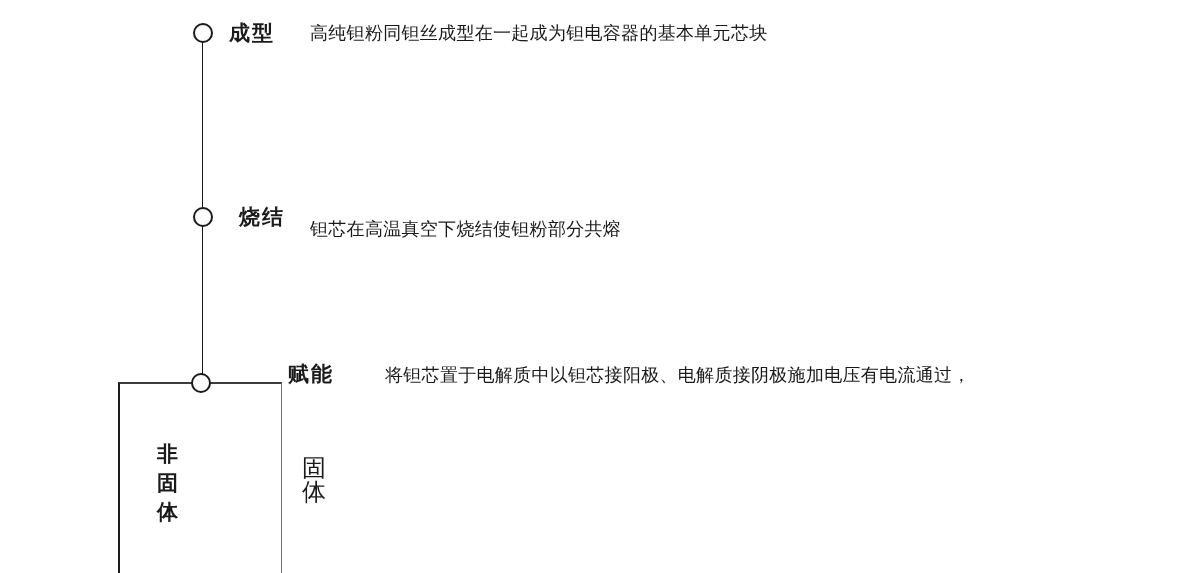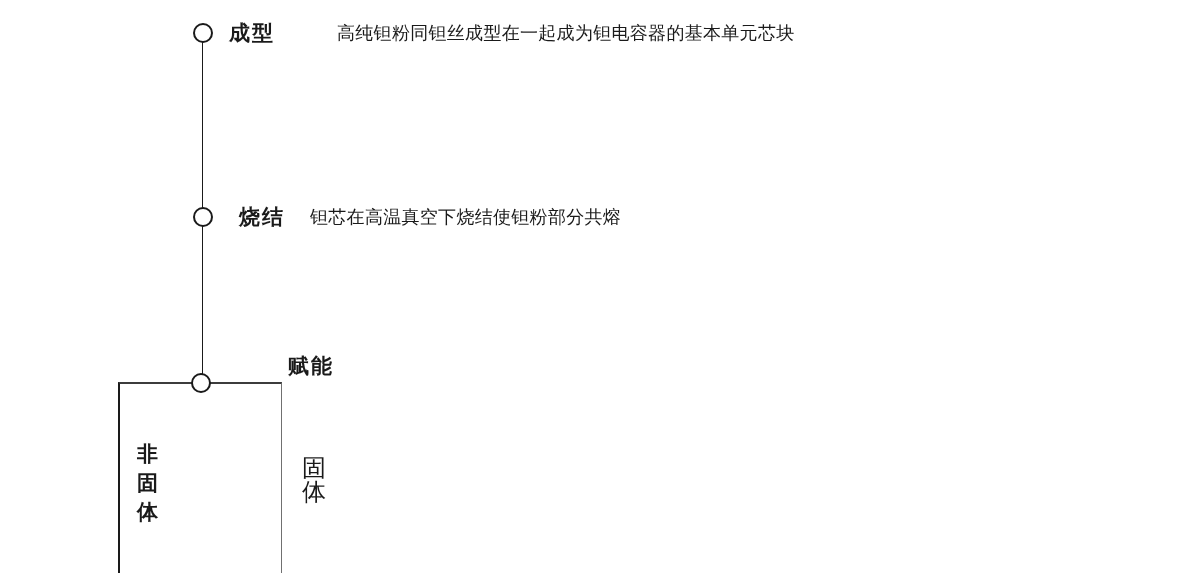--- a/index.html
+++ b/index.html
@@ -57,20 +57,21 @@
     white-space: nowrap;
   }
   .v-label {
     position: absolute;
     width: 23px;
     font-size: 21px;
     font-weight: bold;
     line-height: 29px;
     word-break: break-all;
     letter-spacing: 0;
+    margin-left: 20px;
   }
   .v-label-right {
     position: absolute;
     width: 22px;
     font-size: 24px;
     font-weight: normal;
     line-height: 24px;
     word-break: break-all;
   }
 </style>
@@ -81,23 +82,24 @@
 
   <div class="connector" style="left:201.5px; top:33px; width:1.5px; height:350px;"></div>
 
   <div class="branch-box"></div>
 
   <div class="node-circle" style="left:193px; top:23px;"></div>
   <div class="node-circle" style="left:193px; top:207px;"></div>
   <div class="node-circle" style="left:191px; top:373px;"></div>
 
   <div class="step-label" style="left:229px; top:23px;">成型</div>
-  <div class="step-desc" style="left:310px; top:24px;margin-left:27px;">高纯钽粉同钽丝成型在一起成为钽电容器的基本单元芯块</div>
+  <div class="step-desc" style="left:310px; top:24px;">高纯钽粉同钽丝成型在一起成为钽电容器的基本单元芯块</div>
 
   <div class="step-label" style="left:239px; top:207px;">烧结</div>
-  <div class="step-desc" style="left:310px; top:208px;">钽芯在高温真空下烧结使钽粉部分共熔</div>
+  <div class="step-desc" style="left:310px; top:220px;">钽芯在高温真空下烧结使钽粉部分共熔</div>
 
-  <div class="step-label" style="left:288px; top:356px;text-align:right;">赋能</div>
+  <div class="step-label" style="left:288px; top:364px;text-align:right;">赋能</div>
+  <div class="step-desc" style="left:385px; top:366px;">将钽芯置于电解质中以钽芯接阳极、电解质接阴极施加电压有电流通过，</div>
 
   <div class="v-label" style="left:137px; top:440px;">非固体</div>
   <div class="v-label-right" style="left:302px; top:456px;">固体</div>
 
 </div>
 
 </body></html>

